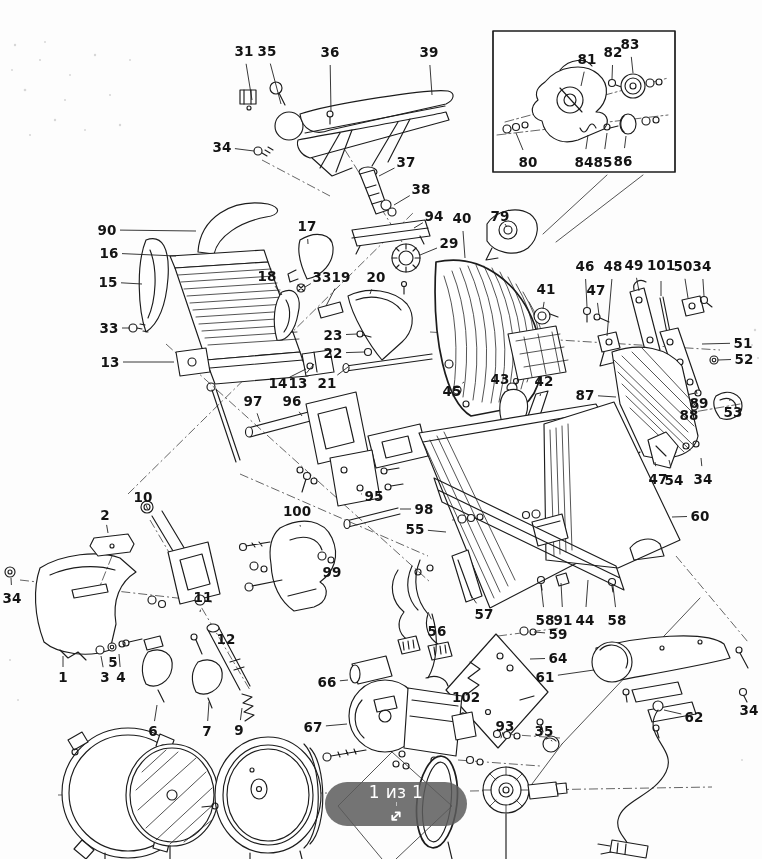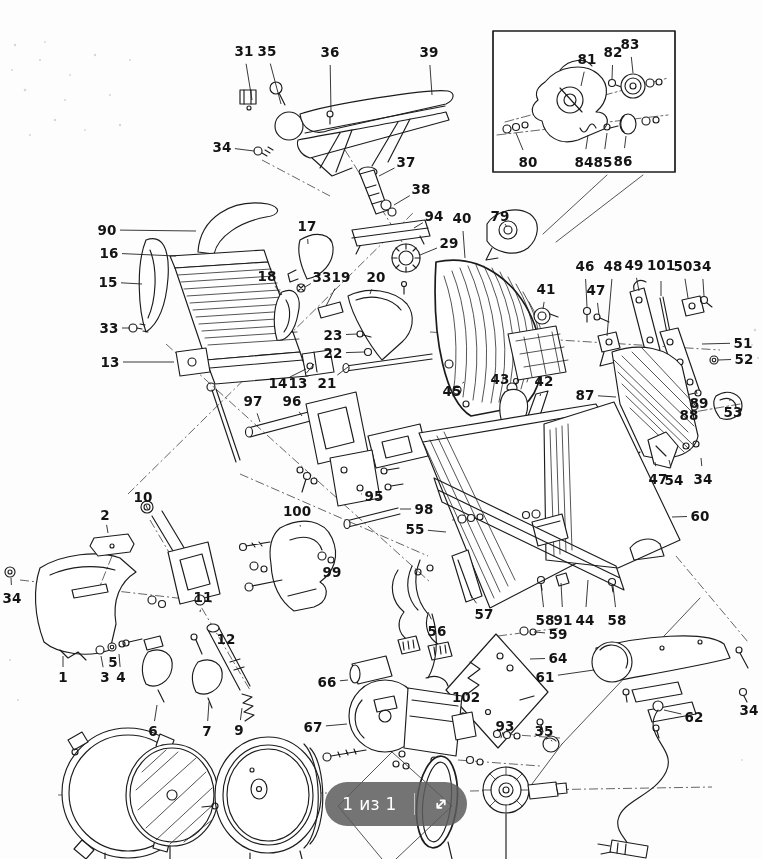--- a/index.html
+++ b/index.html
@@ -8,21 +8,21 @@
   .art{position:absolute;left:0;top:0;width:762px;height:859px;}
   svg .s{stroke:#1c1c1c;fill:none;stroke-width:1.15;stroke-linecap:round;stroke-linejoin:round;}
   svg .w{fill:#fff;}
   svg .b2{stroke-width:1.7;}
   svg .thin{stroke-width:.75;}
   svg .dd{stroke:#2a2a2a;fill:none;stroke-width:.85;stroke-dasharray:9 3 2 3;opacity:.85;}
   svg .leader{stroke:#222;stroke-width:.9;fill:none;}
   svg .plabel{font-family:"DejaVu Sans",sans-serif;font-size:13.5px;font-weight:600;fill:#141414;}
   svg .speck{fill:#8a8a8a;opacity:.32;stroke:none;}
   .pill{position:absolute;left:325px;top:782px;width:142px;height:44px;border-radius:22px;
-        background:rgba(92,92,92,.85);display:flex;align-items:center;color:#fff;z-index:5;}
+        background:rgba(92,92,92,.85);display:flex;align-items:center;color:#fff;z-index:5;flex-direction:column;}
   .pill-text{flex:1;text-align:center;font-size:17px;letter-spacing:.3px;user-select:none;}
   .pill-divider{width:1px;height:22px;background:rgba(255,255,255,.55);}
   .pill-btn{width:52px;height:100%;background:none;border:none;margin:0;padding:0;
             display:flex;align-items:center;justify-content:center;cursor:pointer;}
   .pill-btn svg{width:20px;height:20px;stroke:#fff;stroke-width:2.1;fill:none;
                 stroke-linecap:round;stroke-linejoin:round;}
 </style>
 </head>
 <body>
 

